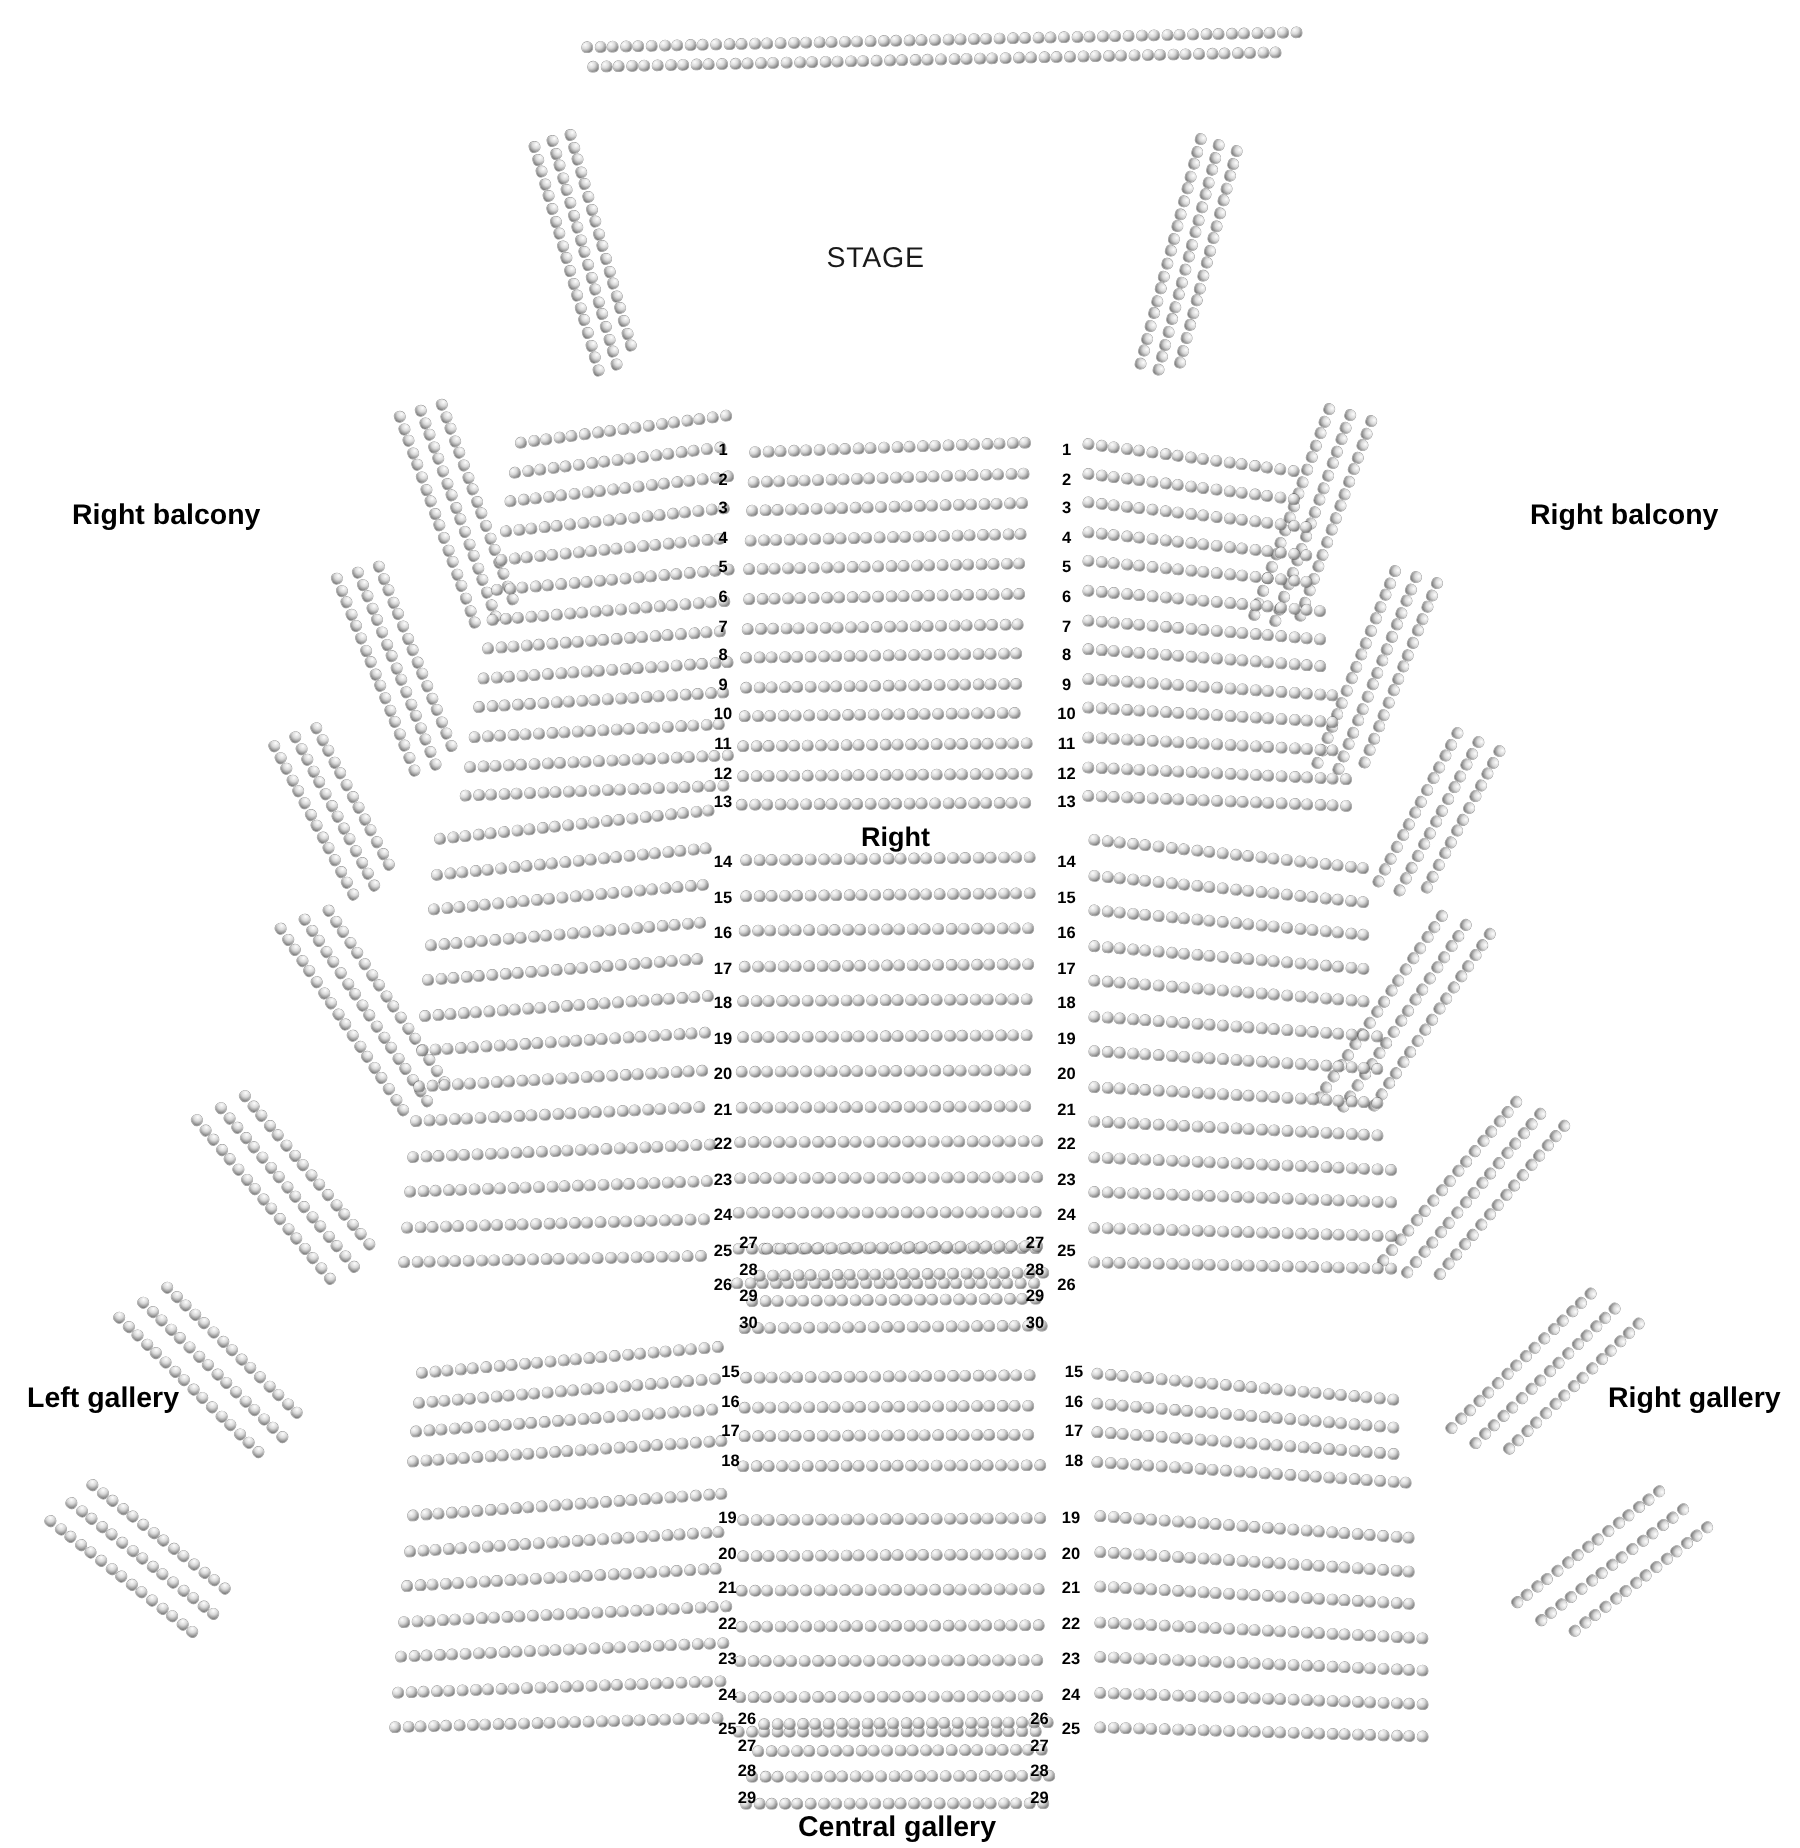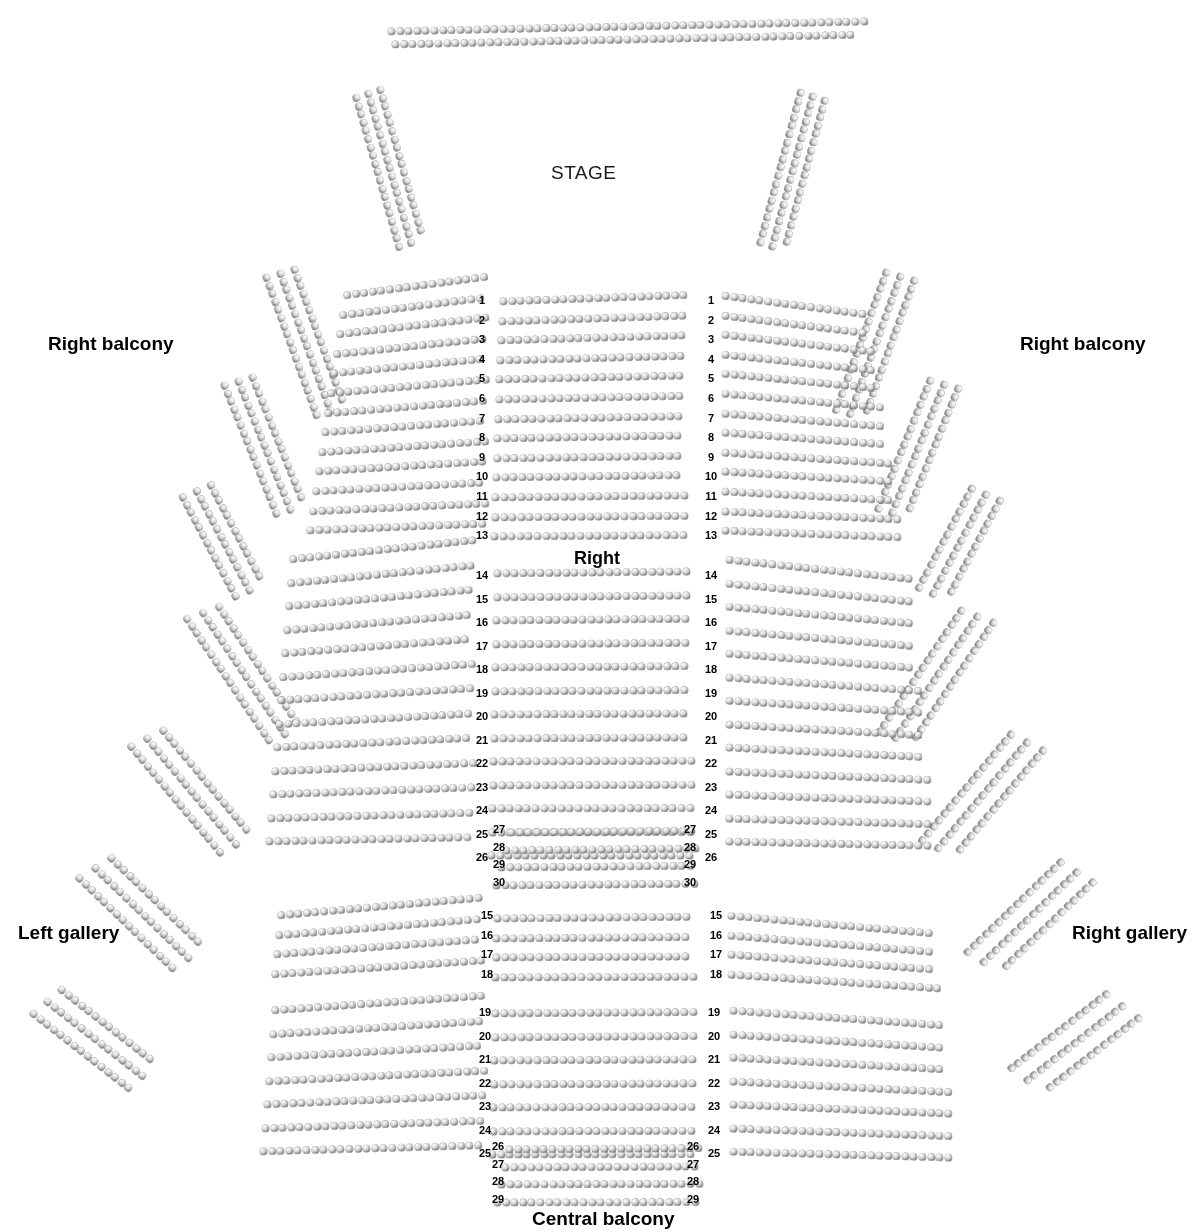--- a/index.html
+++ b/index.html
@@ -68,21 +68,21 @@
 <body>
 
 <div id="venue-map">
 
   <div class="label stage" style="left:551px; top:162px;">STAGE</div>
   <div class="label hall" style="left:574px; top:548px;">Right</div>
   <div class="label section" style="left:48px; top:333px;">Right balcony</div>
   <div class="label section" style="left:1020px; top:333px;">Right balcony</div>
   <div class="label section" style="left:18px; top:922px;">Left gallery</div>
   <div class="label section" style="left:1072px; top:922px;">Right gallery</div>
-  <div class="label section" style="left:532px; top:1208px;">Central balcony</div>
+  <div class="label section" style="left:532px; top:1208px;">Central gallery</div>
 
   <div id="seat-layer">
       <div class="seatrow" style="left: 388px; top: 28px; transform: rotate(-1.2deg);"><span class="seat"></span><span class="seat"></span><span class="seat"></span><span class="seat"></span><span class="seat"></span><span class="seat"></span><span class="seat"></span><span class="seat"></span><span class="seat"></span><span class="seat"></span><span class="seat"></span><span class="seat"></span><span class="seat"></span><span class="seat"></span><span class="seat"></span><span class="seat"></span><span class="seat"></span><span class="seat"></span><span class="seat"></span><span class="seat"></span><span class="seat"></span><span class="seat"></span><span class="seat"></span><span class="seat"></span><span class="seat"></span><span class="seat"></span><span class="seat"></span><span class="seat"></span><span class="seat"></span><span class="seat"></span><span class="seat"></span><span class="seat"></span><span class="seat"></span><span class="seat"></span><span class="seat"></span><span class="seat"></span><span class="seat"></span><span class="seat"></span><span class="seat"></span><span class="seat"></span><span class="seat"></span><span class="seat"></span><span class="seat"></span><span class="seat"></span><span class="seat"></span><span class="seat"></span><span class="seat"></span><span class="seat"></span><span class="seat"></span><span class="seat"></span><span class="seat"></span><span class="seat"></span><span class="seat"></span><span class="seat"></span><span class="seat"></span><span class="seat"></span></div>
       <div class="seatrow" style="left: 392px; top: 41px; transform: rotate(-1.2deg);"><span class="seat"></span><span class="seat"></span><span class="seat"></span><span class="seat"></span><span class="seat"></span><span class="seat"></span><span class="seat"></span><span class="seat"></span><span class="seat"></span><span class="seat"></span><span class="seat"></span><span class="seat"></span><span class="seat"></span><span class="seat"></span><span class="seat"></span><span class="seat"></span><span class="seat"></span><span class="seat"></span><span class="seat"></span><span class="seat"></span><span class="seat"></span><span class="seat"></span><span class="seat"></span><span class="seat"></span><span class="seat"></span><span class="seat"></span><span class="seat"></span><span class="seat"></span><span class="seat"></span><span class="seat"></span><span class="seat"></span><span class="seat"></span><span class="seat"></span><span class="seat"></span><span class="seat"></span><span class="seat"></span><span class="seat"></span><span class="seat"></span><span class="seat"></span><span class="seat"></span><span class="seat"></span><span class="seat"></span><span class="seat"></span><span class="seat"></span><span class="seat"></span><span class="seat"></span><span class="seat"></span><span class="seat"></span><span class="seat"></span><span class="seat"></span><span class="seat"></span><span class="seat"></span><span class="seat"></span><span class="seat"></span></div>
       <div class="seatrow" style="left: 378px; top: 82px; transform: rotate(74deg);"><span class="seat"></span><span class="seat"></span><span class="seat"></span><span class="seat"></span><span class="seat"></span><span class="seat"></span><span class="seat"></span><span class="seat"></span><span class="seat"></span><span class="seat"></span><span class="seat"></span><span class="seat"></span><span class="seat"></span><span class="seat"></span><span class="seat"></span><span class="seat"></span><span class="seat"></span><span class="seat"></span></div>
       <div class="seatrow" style="left: 366px; top: 86px; transform: rotate(74deg);"><span class="seat"></span><span class="seat"></span><span class="seat"></span><span class="seat"></span><span class="seat"></span><span class="seat"></span><span class="seat"></span><span class="seat"></span><span class="seat"></span><span class="seat"></span><span class="seat"></span><span class="seat"></span><span class="seat"></span><span class="seat"></span><span class="seat"></span><span class="seat"></span><span class="seat"></span><span class="seat"></span><span class="seat"></span></div>
       <div class="seatrow" style="left: 354px; top: 90px; transform: rotate(74deg);"><span class="seat"></span><span class="seat"></span><span class="seat"></span><span class="seat"></span><span class="seat"></span><span class="seat"></span><span class="seat"></span><span class="seat"></span><span class="seat"></span><span class="seat"></span><span class="seat"></span><span class="seat"></span><span class="seat"></span><span class="seat"></span><span class="seat"></span><span class="seat"></span><span class="seat"></span><span class="seat"></span><span class="seat"></span></div>
       <div class="seatrow" style="left: 800px; top: 84px; transform: rotate(105deg);"><span class="seat"></span><span class="seat"></span><span class="seat"></span><span class="seat"></span><span class="seat"></span><span class="seat"></span><span class="seat"></span><span class="seat"></span><span class="seat"></span><span class="seat"></span><span class="seat"></span><span class="seat"></span><span class="seat"></span><span class="seat"></span><span class="seat"></span><span class="seat"></span><span class="seat"></span><span class="seat"></span><span class="seat"></span></div>
       <div class="seatrow" style="left: 812px; top: 88px; transform: rotate(105deg);"><span class="seat"></span><span class="seat"></span><span class="seat"></span><span class="seat"></span><span class="seat"></span><span class="seat"></span><span class="seat"></span><span class="seat"></span><span class="seat"></span><span class="seat"></span><span class="seat"></span><span class="seat"></span><span class="seat"></span><span class="seat"></span><span class="seat"></span><span class="seat"></span><span class="seat"></span><span class="seat"></span><span class="seat"></span></div>
       <div class="seatrow" style="left: 824px; top: 92px; transform: rotate(105deg);"><span class="seat"></span><span class="seat"></span><span class="seat"></span><span class="seat"></span><span class="seat"></span><span class="seat"></span><span class="seat"></span><span class="seat"></span><span class="seat"></span><span class="seat"></span><span class="seat"></span><span class="seat"></span><span class="seat"></span><span class="seat"></span><span class="seat"></span><span class="seat"></span><span class="seat"></span><span class="seat"></span></div>

